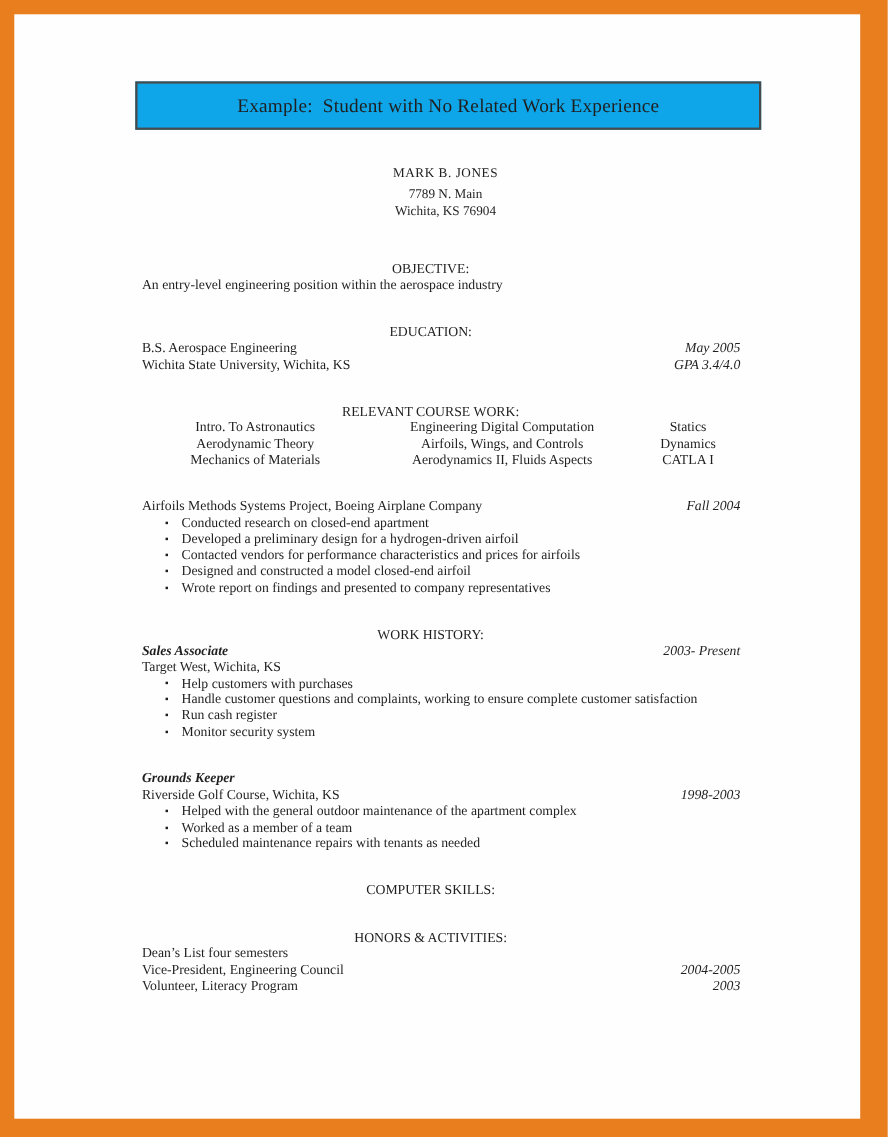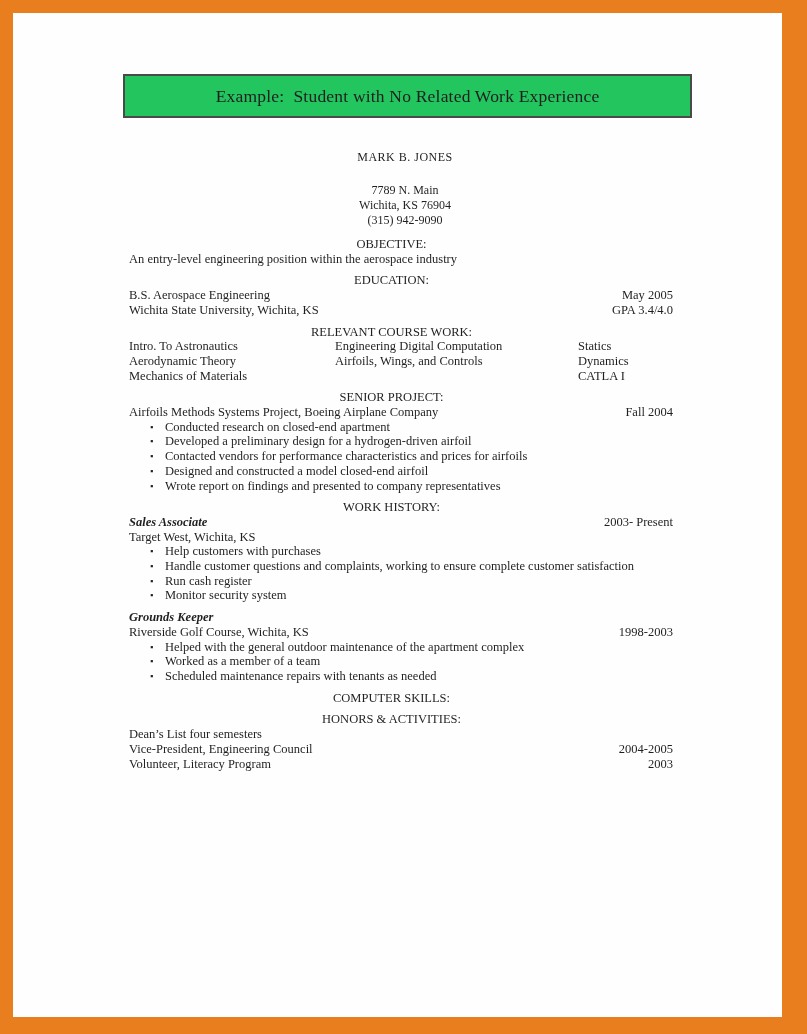--- a/index.html
+++ b/index.html
@@ -10,65 +10,64 @@
     color:#1f1f1f;
     -webkit-font-smoothing:antialiased;
   }
   .page {
     position:absolute; left:13px; top:13px; right:25px; bottom:17px;
     background:#fffefe;
   }
   
   .banner {
     position:absolute; left:110px; top:61px; width:565px; height:40px;
-    border:2px solid #4a4a4a; background:#22c55e;
+    border:2px solid #4a4a4a; background:#0ea5e9;
     display:flex; align-items:center; justify-content:center;
   }
   .banner-text { font-size:17.5px; white-space:pre-wrap; letter-spacing:0.2px; }
   
   .contact {
     position:absolute; left:97px; top:136px; width:590px; text-align:center;
   }
   .contact .name { font-size:12px; line-height:16px; letter-spacing:0.5px; }
-  .contact .addr { font-size:12px; line-height:14.8px; margin-top:18px; }
+  .contact .addr { font-size:12px; line-height:14.8px; margin-top:4px; }
   
   .resume {
     position:absolute; left:97px; top:224px; width:563px;
     font-size:12.5px; line-height:14.7px;
   }
-  .section { margin-top:7px; }
+  .section { margin-top:28px; }
   .section:first-child { margin-top:0; }
   .heading { margin-left:0;text-align:center; }
   .ind1 { margin-left:19px; }
   .row { display:flex; justify-content:space-between; }
   .row .left { flex:1 1 auto; }
-  .row .date { flex:0 0 auto; text-align:right; white-space:pre; }
+  .row .date { flex:0 0 auto; text-align:right; white-space:pre;font-style:italic; }
   .jobtitle { font-weight:bold;font-style:italic; }
   .blt { display:flex; margin-left:40px; }
   .blt .blt-glyph { flex:0 0 15px; font-size:9px; line-height:14.7px; }
   .blt .blt-text { flex:1 1 auto; }
   .course-grid {
-    display:grid; grid-template-columns:206px 243px 1fr; margin-left:19px;
+    display:grid; grid-template-columns:206px 243px 1fr; margin-left:19px;text-align:center;
   }
 </style>
 </head>
 <body>
 
 <div class="page">
 
   <div class="banner">
     <span class="banner-text">Example:  Student with No Related Work Experience</span>
   </div>
 
   <div class="contact">
     <div class="name">MARK B. JONES</div>
     <div class="addr">
       <div>7789 N. Main</div>
       <div>Wichita, KS 76904</div>
-      <div>(315) 942-9090</div>
     </div>
   </div>
 
   <div class="resume">
 
     <div class="section">
       <div class="heading">OBJECTIVE:</div>
       <div class="ind1">An entry-level engineering position within the aerospace industry</div>
     </div>
 
@@ -88,31 +87,31 @@
       <div class="heading">RELEVANT COURSE WORK:</div>
       <div class="course-grid">
         <div>
           <div>Intro. To Astronautics</div>
           <div>Aerodynamic Theory</div>
           <div>Mechanics of Materials</div>
         </div>
         <div>
           <div>Engineering Digital Computation</div>
           <div>Airfoils, Wings, and Controls</div>
+          <div>Aerodynamics II, Fluids Aspects</div>
         </div>
         <div>
           <div>Statics</div>
           <div>Dynamics</div>
           <div>CATLA I</div>
         </div>
       </div>
     </div>
 
     <div class="section">
-      <div class="heading">SENIOR PROJECT:</div>
       <div class="row ind1">
         <span class="left">Airfoils Methods Systems Project, Boeing Airplane Company</span>
         <span class="date">Fall 2004</span>
       </div>
       <div class="blt">
         <span class="blt-glyph">▪</span>
         <span class="blt-text">Conducted research on closed-end apartment</span>
       </div>
       <div class="blt">
         <span class="blt-glyph">▪</span>

